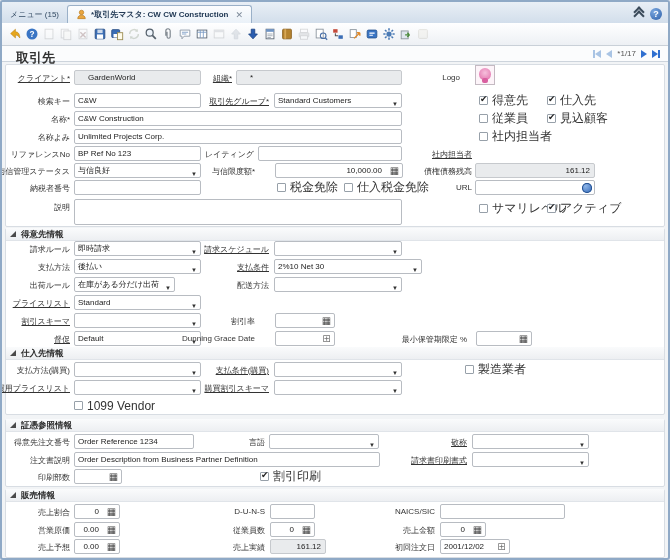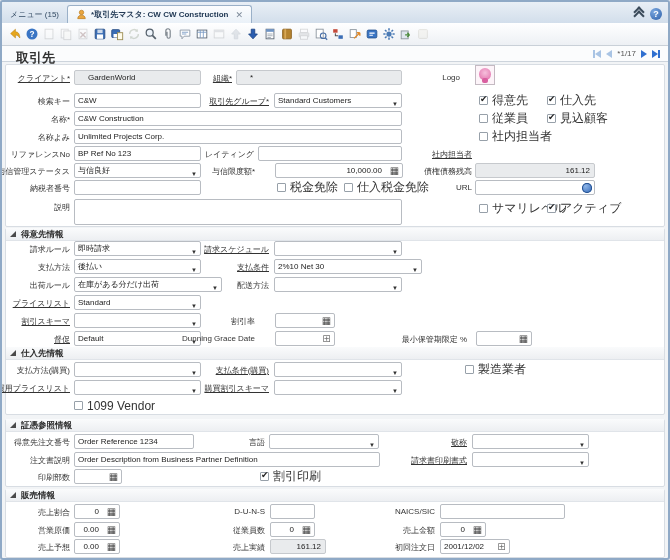--- a/index.html
+++ b/index.html
@@ -370,21 +370,21 @@
   <div class="f sel" style="left:72px;top:239px;width:127px"><span>即時請求</span><span class="arr">▼</span></div>
   <span class="lbl lk" style="left:150px;top:242px;width:117px">請求スケジュール</span>
   <div class="f sel" style="left:272px;top:239px;width:128px"><span></span><span class="arr">▼</span></div>
 
   <span class="lbl" style="left:-20px;top:260px;width:88px">支払方法</span>
   <div class="f sel" style="left:72px;top:257px;width:127px"><span>後払い</span><span class="arr">▼</span></div>
   <span class="lbl lk" style="left:150px;top:260px;width:117px">支払条件</span>
   <div class="f sel" style="left:272px;top:257px;width:148px"><span>2%10 Net 30</span><span class="arr">▼</span></div>
 
   <span class="lbl" style="left:-20px;top:278px;width:88px">出荷ルール</span>
-  <div class="f sel" style="left:72px;top:275px;width:148px"><span>在庫がある分だけ出荷</span><span class="arr">▼</span></div>
+  <div class="f sel" style="left:72px;top:275px;width:101px"><span>在庫がある分だけ出荷</span><span class="arr">▼</span></div>
   <span class="lbl" style="left:150px;top:278px;width:117px">配送方法</span>
   <div class="f sel" style="left:272px;top:275px;width:128px"><span></span><span class="arr">▼</span></div>
 
   <span class="lbl lk" style="left:-20px;top:296px;width:88px">プライスリスト</span>
   <div class="f sel" style="left:72px;top:293px;width:127px"><span>Standard</span><span class="arr">▼</span></div>
 
   <span class="lbl lk" style="left:-20px;top:314px;width:88px">割引スキーマ</span>
   <div class="f sel" style="left:72px;top:311px;width:127px"><span></span><span class="arr">▼</span></div>
   <span class="lbl" style="left:136px;top:314px;width:117px">割引率</span>
   <div class="f num" style="left:273px;top:311px;width:60px"><span></span><span class="fic">▦</span></div>

